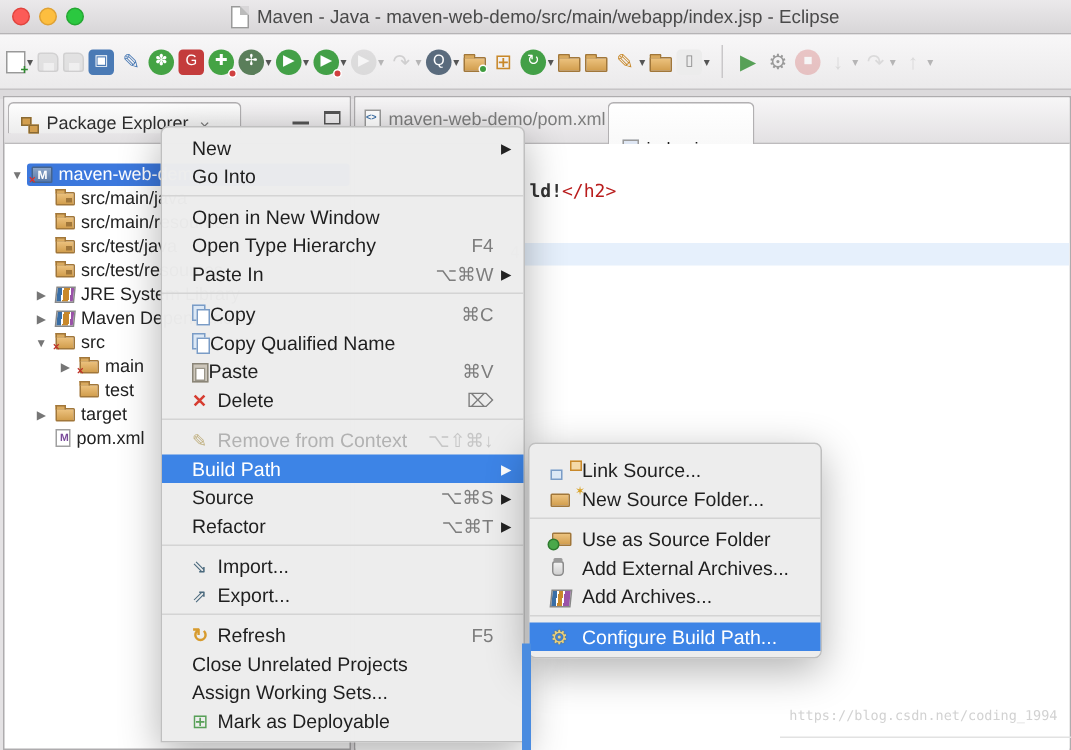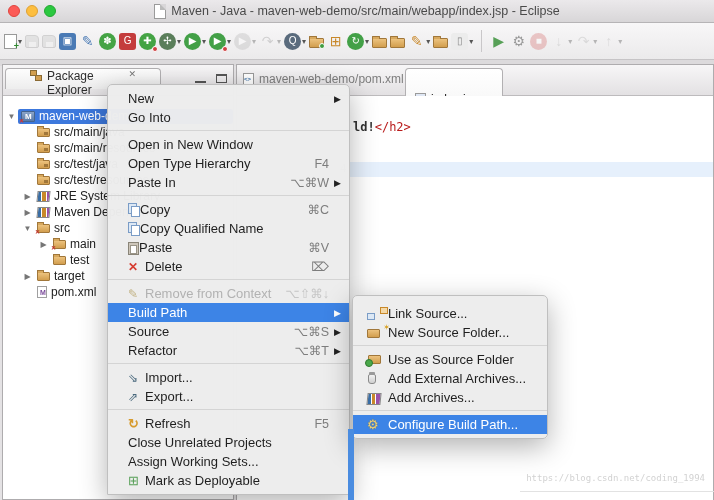--- a/index.html
+++ b/index.html
@@ -43,22 +43,22 @@
             border:1px solid #fff;box-sizing:border-box;}
   .tb-caret{font-size:8px;color:#555;margin-left:1px;}
   .tb-sep{width:1px;height:22px;background:#c9c7c9;margin:0 5px;flex:none;}
   
   .strip{position:absolute;left:0;top:60px;width:714px;height:6px;background:#dcdadc;}
   .panel{position:absolute;background:#fff;border:1px solid #aeacae;box-sizing:border-box;}
   #pkg-panel{left:2px;top:64px;width:232px;height:436px;}
   #ed-panel{left:236px;top:64px;width:478px;height:436px;text-decoration:underline;}
   .panel-head{position:relative;height:30px;background:linear-gradient(#f7f6f7,#e3e1e3);
               border-bottom:1px solid #bdbbbd;}
-  .pe-tab{position:absolute;left:2px;top:3px;height:21px;width:156px;display:flex;align-items:flex-start;
-          gap:5px;padding:0 24px;box-sizing:border-box;background:linear-gradient(#fdfdfd,#ededed);
+  .pe-tab{position:absolute;left:2px;top:3px;height:21px;width:156px;display:flex;align-items:flex-end;
+          gap:5px;padding:0 8px;box-sizing:border-box;background:linear-gradient(#fdfdfd,#ededed);
           border:1px solid #b2b0b2;border-bottom:none;border-radius:4px 4px 0 0;font-size:12px;color:#2e2e2e;}
   .pe-ic{position:relative;width:12px;height:12px;flex:none;}
   .pe-ic::before{content:"";position:absolute;left:0;top:1px;width:5px;height:4px;background:#d29e4e;border:1px solid #8a6a33;}
   .pe-ic::after{content:"";position:absolute;right:0;bottom:0;width:5px;height:4px;background:#d29e4e;border:1px solid #8a6a33;}
   .tab-close{font-size:9px;color:#777;margin-left:2px;}
   .minmax{position:absolute;right:6px;top:9px;display:flex;gap:10px;}
   .btn-min{width:11px;height:9px;border-bottom:2px solid #555;box-sizing:border-box;}
   .btn-max{width:11px;height:9px;border:1px solid #555;border-top:2px solid #555;box-sizing:border-box;}
   
   .tree{padding-top:12px;}

